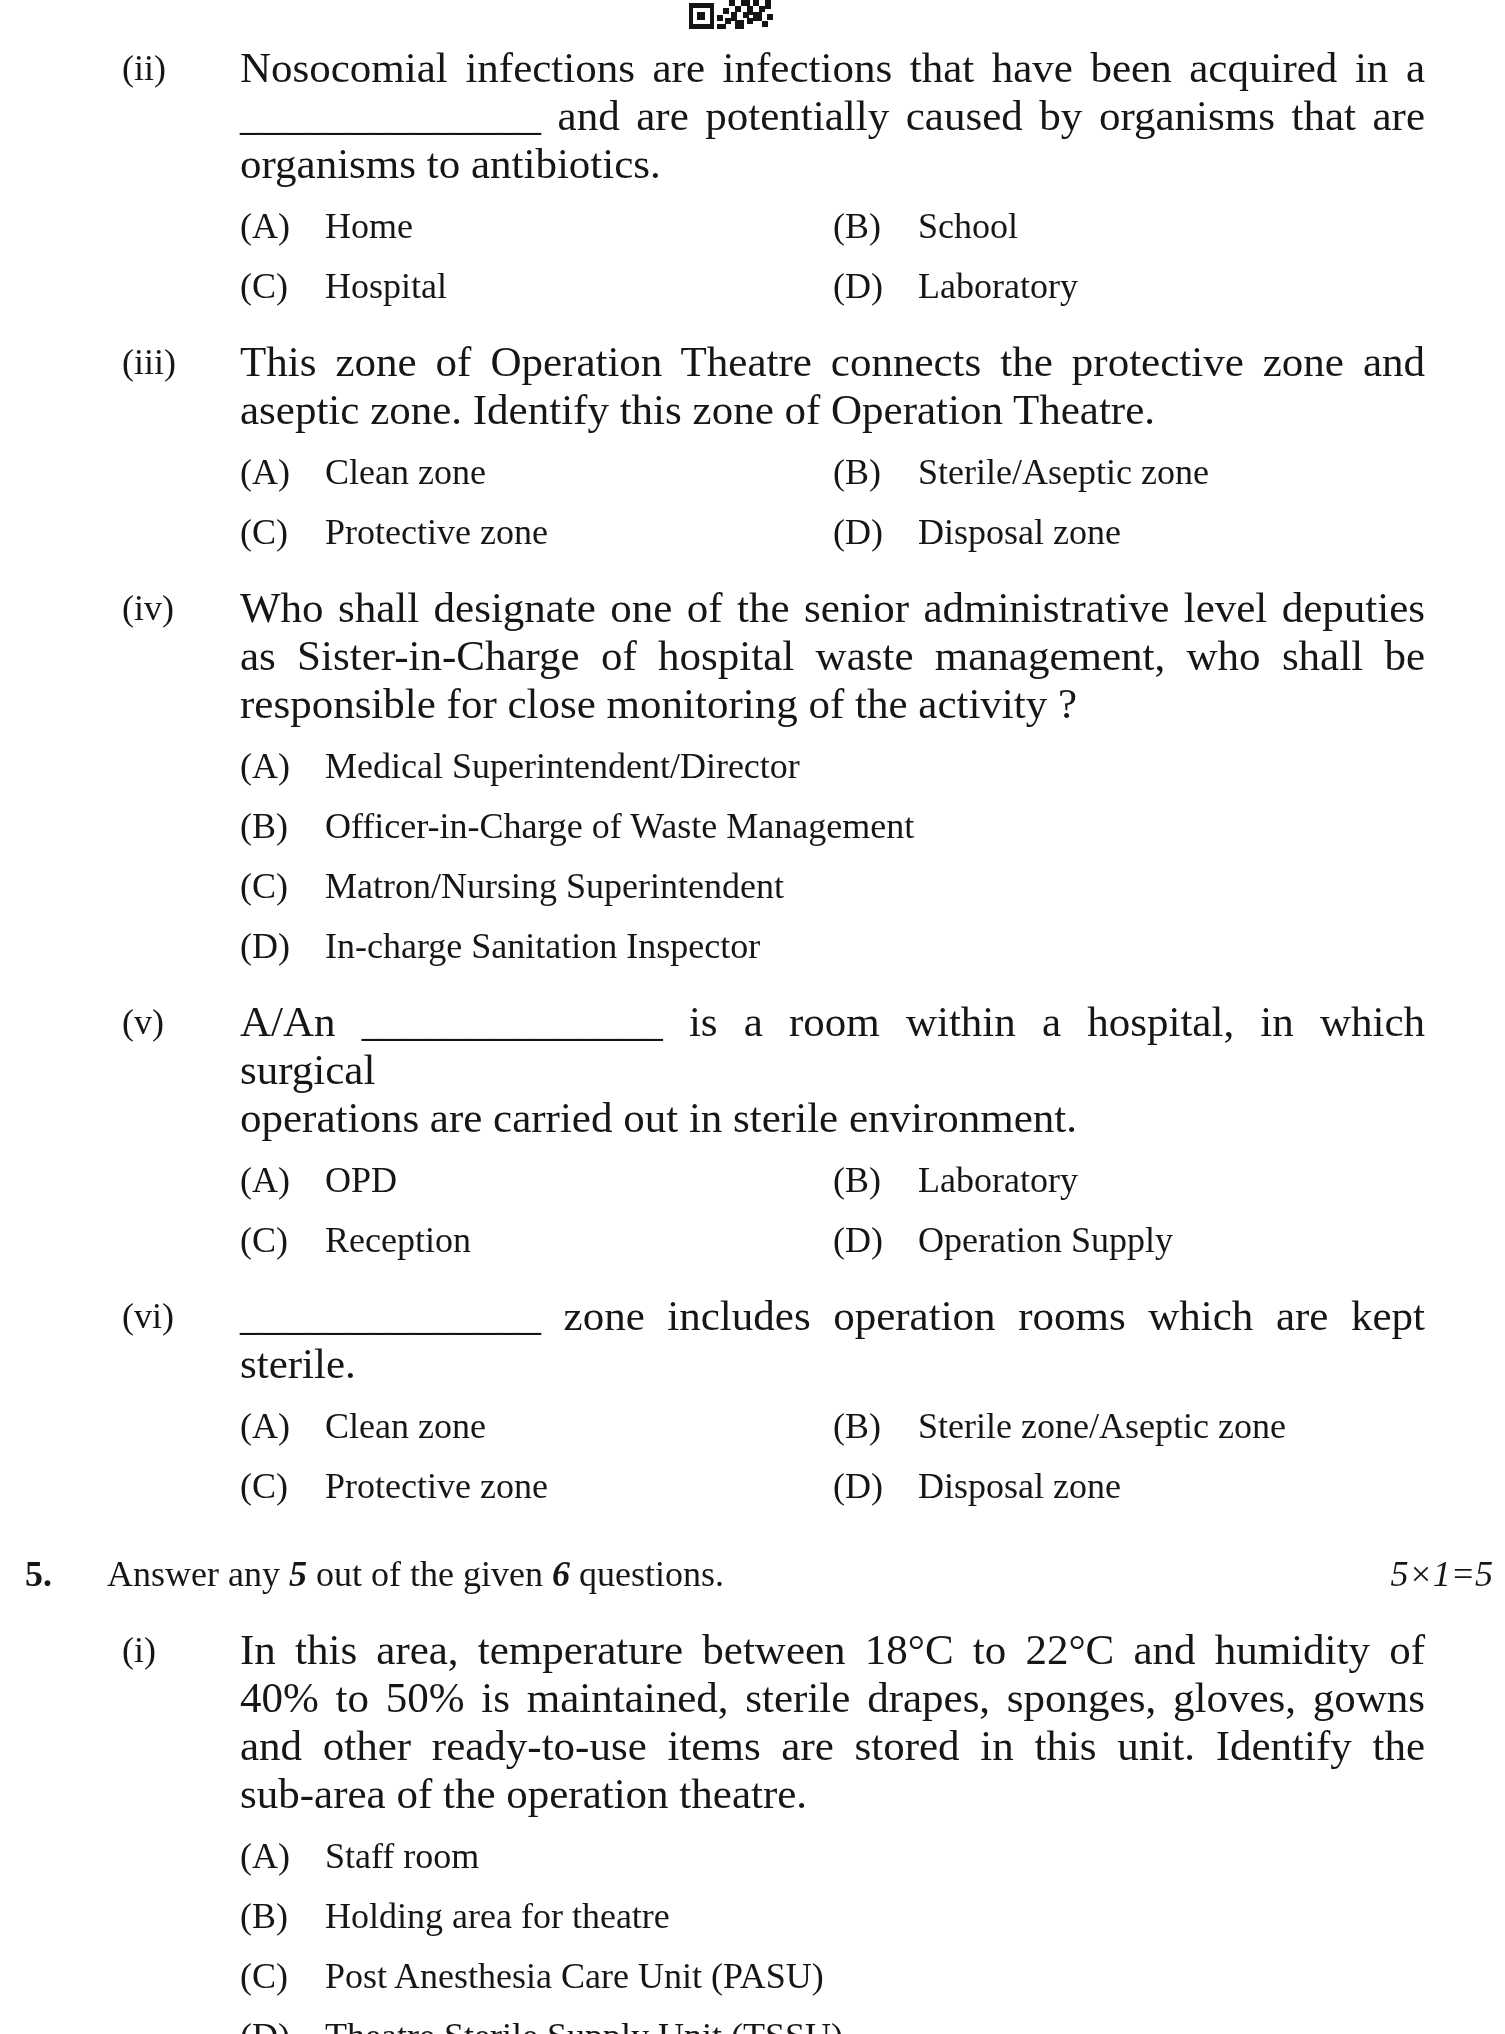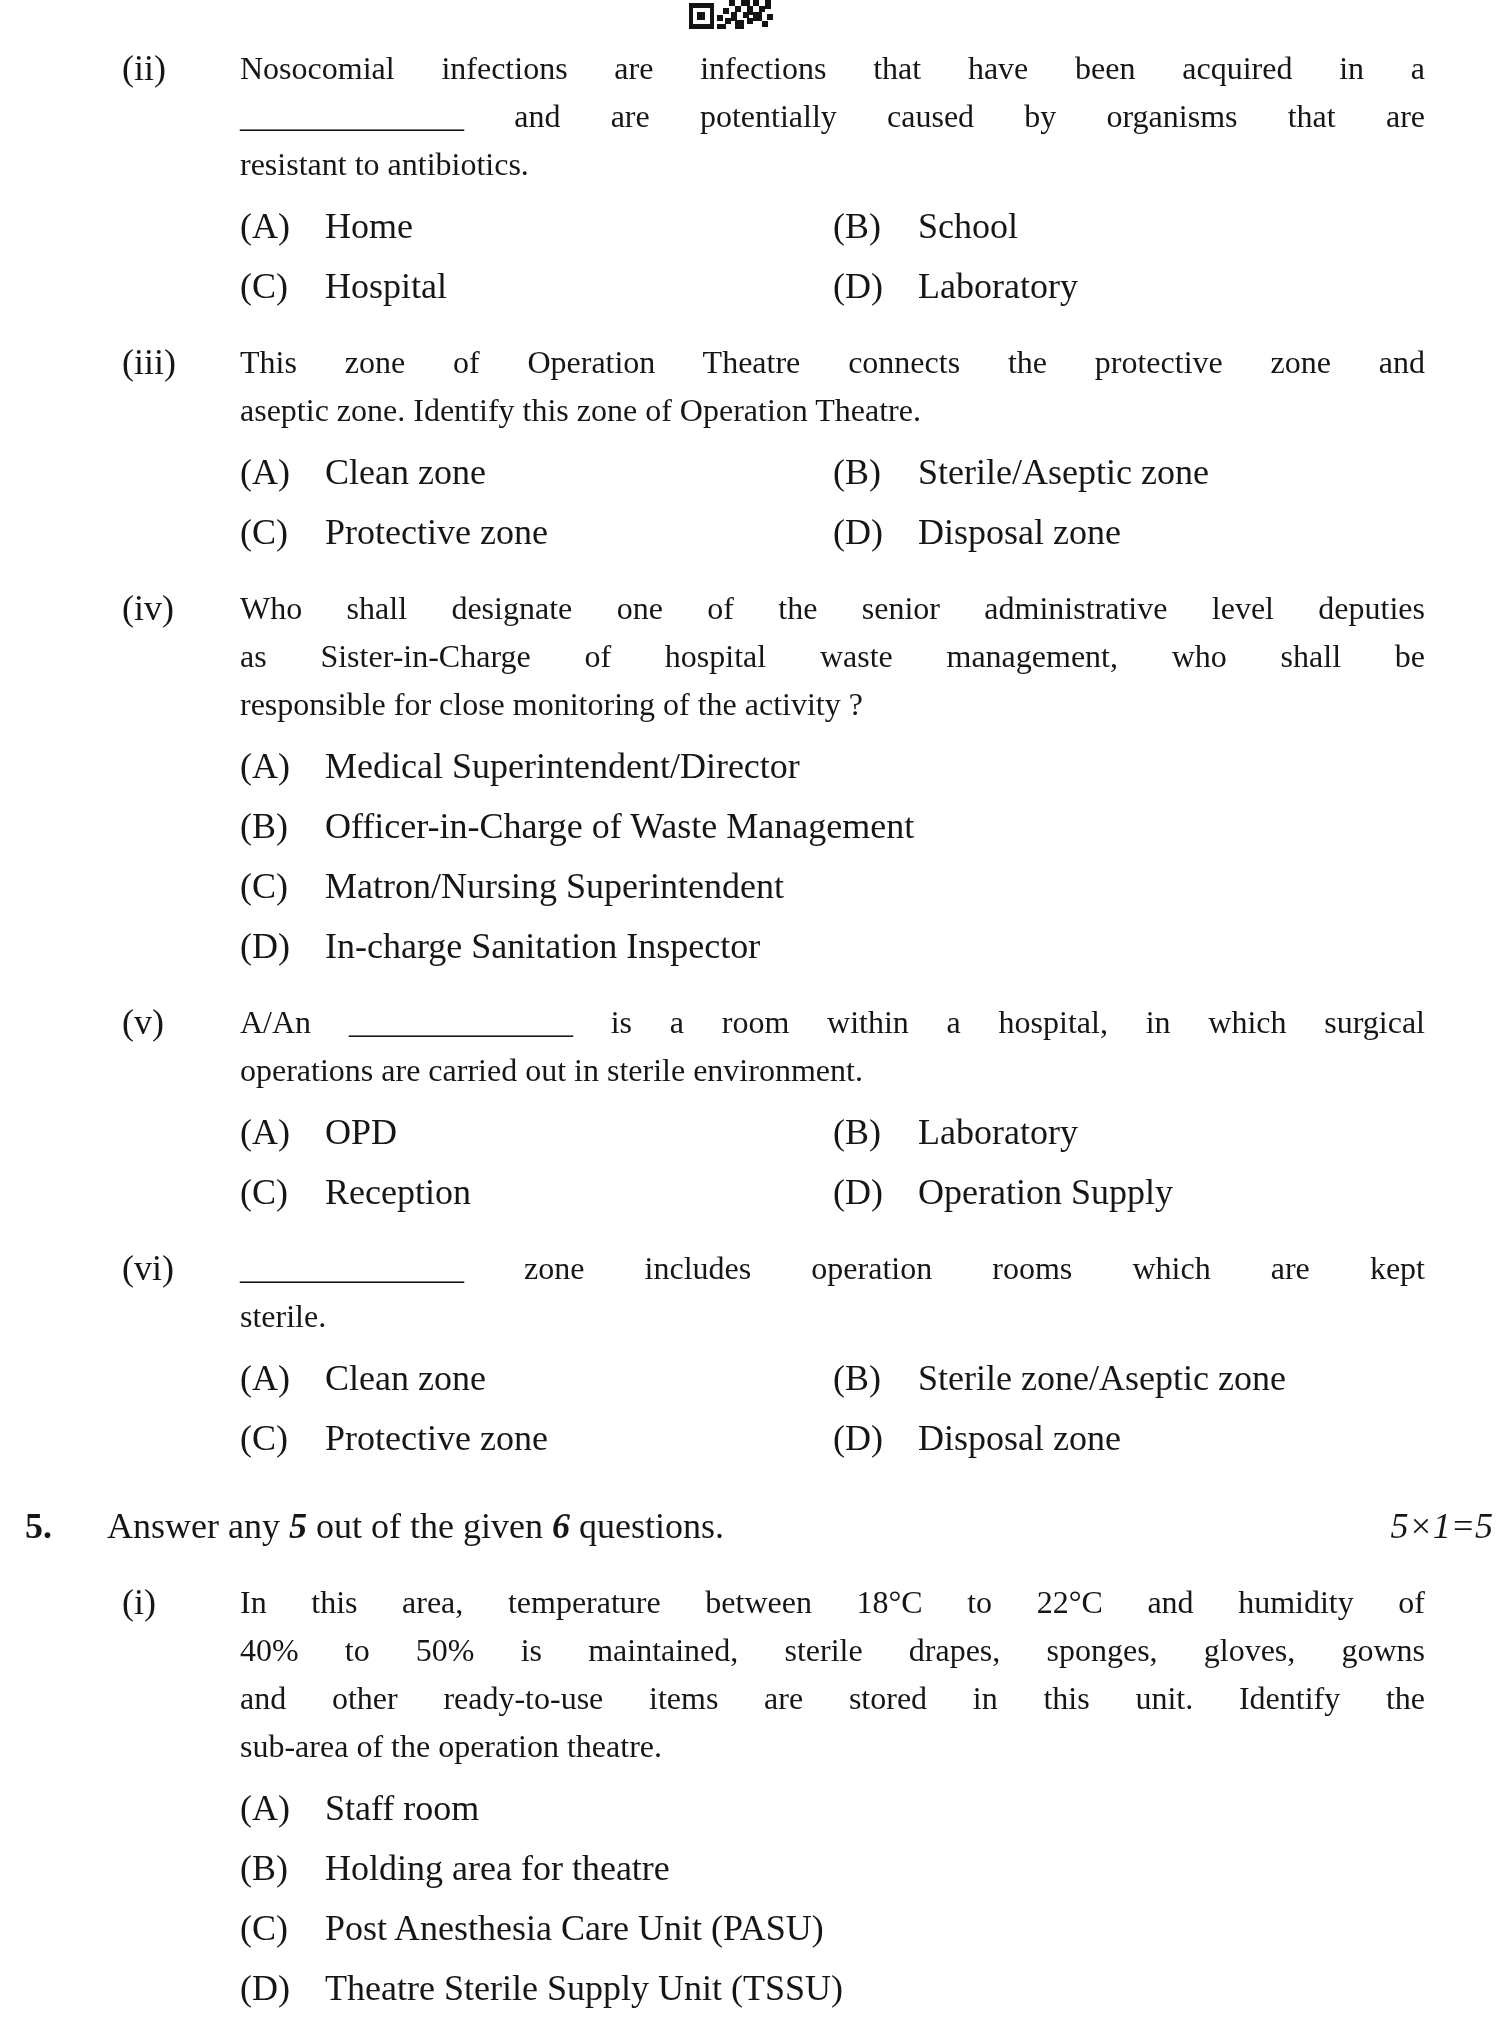--- a/index.html
+++ b/index.html
@@ -39,21 +39,21 @@
   .qnum {
     position: absolute;
     left: 122px;
     top: 0;
     font-size: 36px;
     line-height: 48px;
     white-space: nowrap;
   }
   .qline {
     width: 1185px;
-    font-size: 32px;
+    font-size: 43px;
     line-height: 48px;
   }
   .just {
     text-align: justify;
     text-align-last: justify;
     -moz-text-align-last: justify;
   }
   .opts {
     margin-top: 14px;
   }
@@ -135,21 +135,21 @@
       <rect x="25" y="7" width="2" height="2"></rect>
       <rect x="26" y="0" width="2" height="3"></rect>
       <rect x="26.5" y="4.5" width="2" height="2"></rect>
     </g>
   </svg>
 
   <div class="q first">
     <div class="qnum">(ii)</div>
     <div class="qline just">Nosocomial infections are infections that have been acquired in a</div>
     <div class="qline just">______________ and are potentially caused by organisms that are</div>
-    <div class="qline">resistant to antibiotics.</div>
+    <div class="qline">organisms to antibiotics.</div>
     <div class="opts">
       <div class="opt-row">
         <div class="opt c1">
           <span class="opt-label">(A)</span>
           <span class="opt-text">Home</span>
         </div>
         <div class="opt">
           <span class="opt-label">(B)</span>
           <span class="opt-text">School</span>
         </div>

